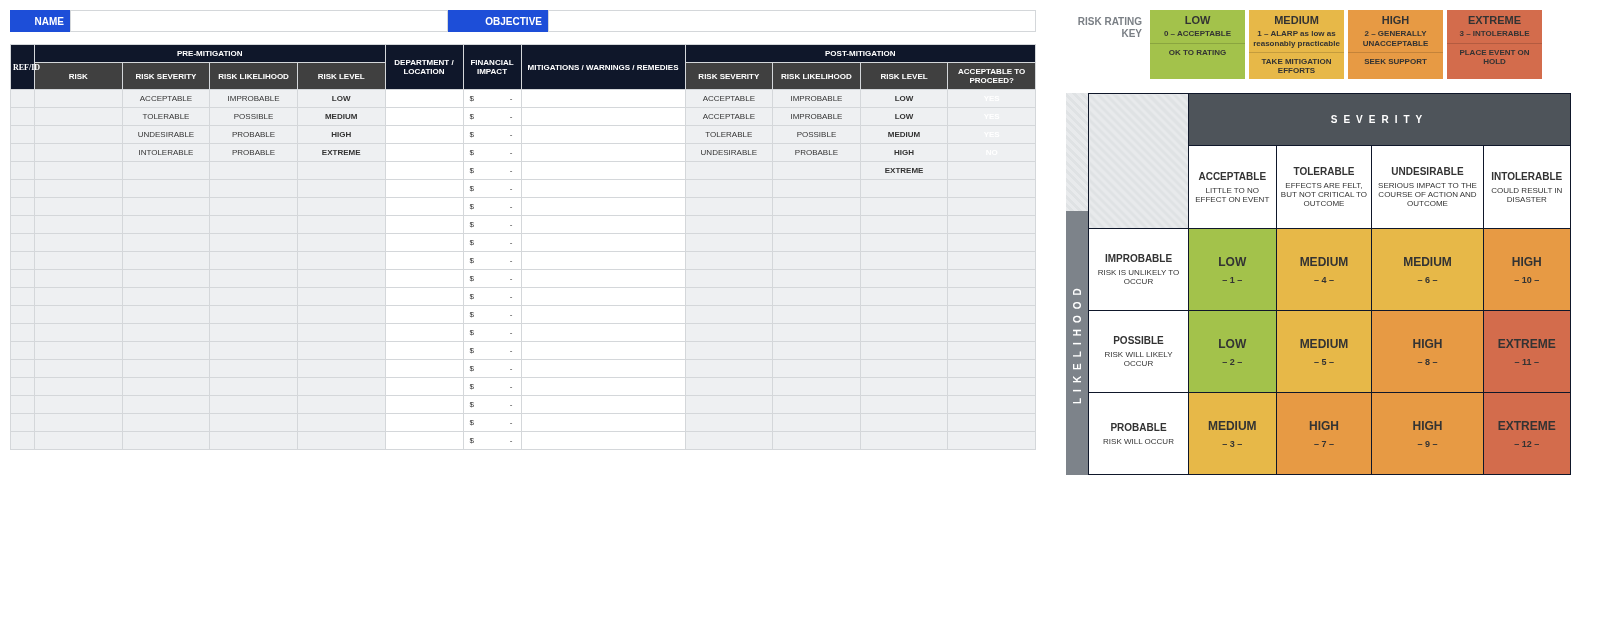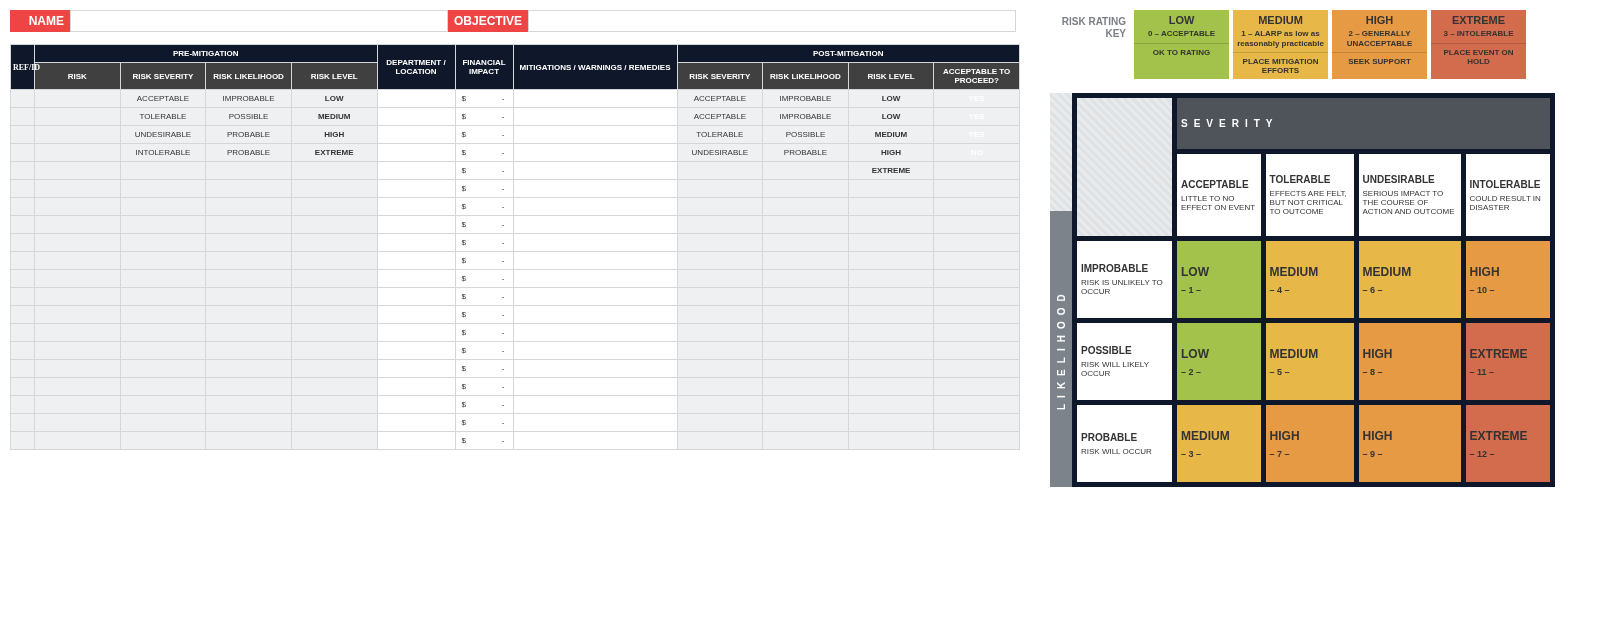--- a/index.html
+++ b/index.html
@@ -21,31 +21,31 @@
     color: #7a7f85;
     letter-spacing: .5px;
     margin-bottom: 8px;
   }
   .namebar {
     display: flex;
     margin-bottom: 12px;
     height: 22px;
   }
   .namebar .lab {
-    background:#ef4444;
+    background:#1d4ed8;
     color:#fff;
     font-weight:bold;
-    font-size:12px;
+    font-size:10px;
     display:flex;
     align-items:center;
     justify-content:flex-end;
     padding:0 6px;
   }
   .lab-name { width:60px; }
-  .lab-obj { width:80px; }
+  .lab-obj { width:100px; }
   .namebar .fld {
     background:#fff;
     border:1px solid #d4d7da;
     flex:0 0 auto;
   }
   .fld-name { width:378px; }
   .fld-obj { width:488px; }
   table.main {
     border-collapse: collapse;
     width: 100%;
@@ -114,21 +114,21 @@
     color:#fff;
     font-weight:bold;
     letter-spacing:6px;
     font-size:10px;
     display:flex;
     align-items:center;
     justify-content:center;
     width:22px;
   }
   table.matrix { border-collapse:collapse; flex:1; }
-  table.matrix td, table.matrix th { border:5px solid #0f172a; text-align:left; vertical-align:middle; padding:20px 4px; }
+  table.matrix td, table.matrix th { border:1px solid #0f172a; text-align:center; vertical-align:middle; padding:20px 4px; }
   .mx-hdr { background:#4e545a; color:#fff; font-weight:bold; letter-spacing:6px; font-size:10px; height:22px; }
   .mx-corner { background:repeating-linear-gradient(45deg,#e8eaec,#e8eaec 3px,#dfe2e4 3px,#dfe2e4 6px); }
   .mx-colhead { background:#fff; font-size:8px; }
   .mx-colhead .big { font-weight:bold; font-size:10px; display:block; margin-bottom:4px;}
   .mx-rowhead { background:#fff; font-size:8px; width:100px;}
   .mx-rowhead .big { font-weight:bold; font-size:10px; display:block; margin-bottom:4px;}
   .mx-cell { height:82px; font-size:9px;}
   .mx-cell .big { font-size:12px; font-weight:bold; display:block; margin-bottom:6px;}
 </style>
 </head>
@@ -453,21 +453,21 @@
   <div class="right">
     <div class="keyrow">
       <div class="keylabel">RISK RATING KEY</div>
       <div id="keyboxes" style="display:flex;gap:4px;">
           <div class="keybox kb-low">
             <div class="top"><span class="big">LOW</span>0 – ACCEPTABLE</div>
             <div class="bot">OK TO RATING</div>
           </div>
           <div class="keybox kb-med">
             <div class="top"><span class="big">MEDIUM</span>1 – ALARP as low as reasonably practicable</div>
-            <div class="bot">PLACE MITIGATION EFFORTS</div>
+            <div class="bot">TAKE MITIGATION EFFORTS</div>
           </div>
           <div class="keybox kb-high">
             <div class="top"><span class="big">HIGH</span>2 – GENERALLY UNACCEPTABLE</div>
             <div class="bot">SEEK SUPPORT</div>
           </div>
           <div class="keybox kb-ext">
             <div class="top"><span class="big">EXTREME</span>3 – INTOLERABLE</div>
             <div class="bot">PLACE EVENT ON HOLD</div>
           </div>
         </div>

